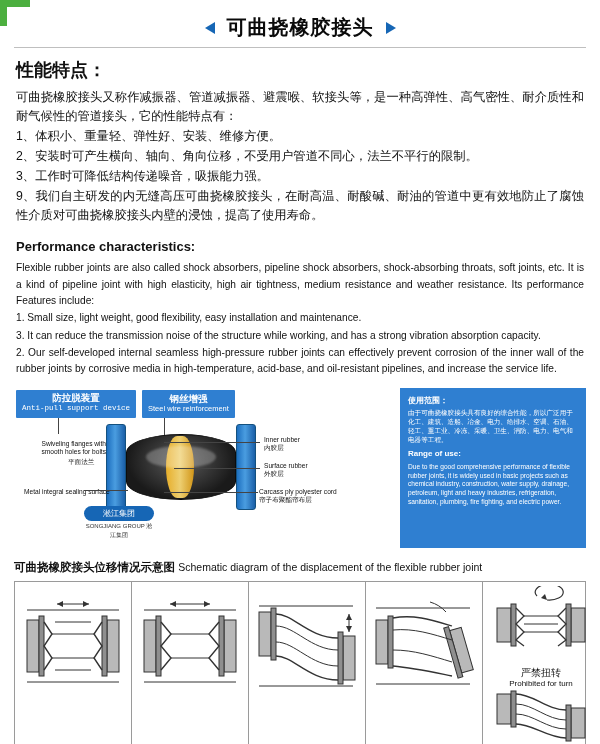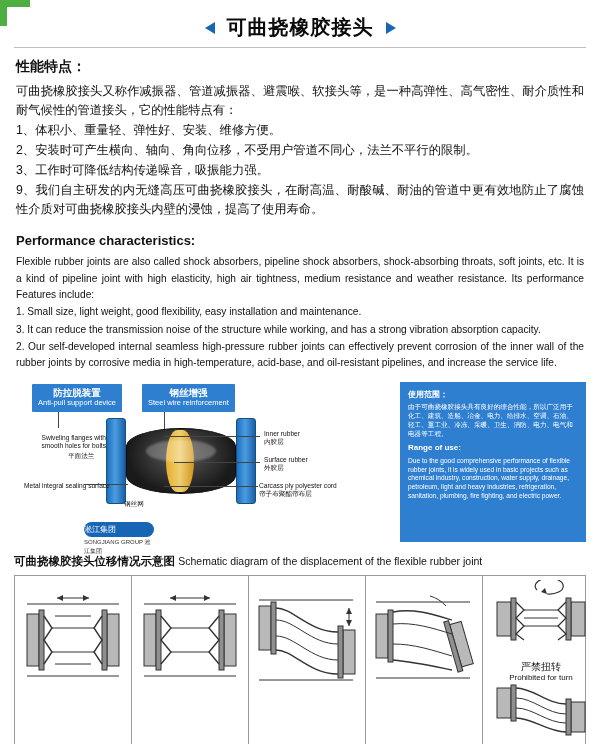--- a/index.html
+++ b/index.html
@@ -57,21 +57,21 @@
     margin-top: 2px;
   }
   .rule {
     height: 1px;
     background: #bfbfbf;
     margin: 6px 14px 0 14px;
   }
   
   .content { padding: 0 16px; }
   h2.sec-cn {
-    font-size: 14px;
+    font-size: 18px;
     font-weight: bold;
     margin: 10px 0 6px 0;
   }
   h2.sec-en {
     font-size: 13px;
     font-weight: bold;
     margin: 14px 0 6px 0;
   }
   p.cn {
     font-size: 12.3px;
@@ -163,23 +163,23 @@
   .bellow-band {
     position: absolute;
     left: 60px; top: 12px;
     width: 28px; height: 62px;
     background: linear-gradient(90deg,#f0b429,#f7d774,#d99a16);
     border-radius: 40% / 50%;
     opacity: .95;
   }
   .logo-badge {
     position: absolute;
-    left: 70px; top: 140px;
+    left: 70px; top: 118px;
     width: 70px;
-    text-align: left;
+    text-align: center;
   }
   .logo-badge .lb-main {
     background: #1666b5;
     color: #fff;
     font-size: 8px;
     padding: 2px 0;
     border-radius: 9px;
   }
   .logo-badge .lb-sub {
     font-size: 6px;
@@ -271,21 +271,21 @@
     <h2 class="sec-en">Performance characteristics:</h2>
     <p class="en">Flexible rubber joints are also called shock absorbers, pipeline shock absorbers, shock-absorbing throats, soft joints, etc. It is a kind of pipeline joint with high elasticity, high air tightness, medium resistance and weather resistance. Its performance Features include:</p>
     <p class="en">1. Small size, light weight, good flexibility, easy installation and maintenance.</p>
     <p class="en">3. It can reduce the transmission noise of the structure while working, and has a strong vibration absorption capacity.</p>
     <p class="en">2. Our self-developed internal seamless high-pressure rubber joints can effectively prevent corrosion of the inner wall of the rubber joints by corrosive media in high-temperature, acid-base, and oil-resistant pipelines, and increase the service life.</p>
   </div>
 
   <div class="fig1">
     <div class="fig1-left">
 
-      <div class="tag" style="left:18px; top:2px;">
+      <div class="tag" style="left:2px; top:2px;font-family:Liberation Mono, monospace;">
         <span class="tag-cn">防拉脱装置</span>
         <span class="tag-en">Anti-pull support device</span>
       </div>
       <div class="tag" style="left:128px; top:2px;">
         <span class="tag-cn">钢丝增强</span>
         <span class="tag-en">Steel wire reinforcement</span>
       </div>
 
       <div class="leaderv" style="left:44px; top:30px; height:16px;"></div>
       <div class="leaderv" style="left:150px; top:30px; height:18px;"></div>

